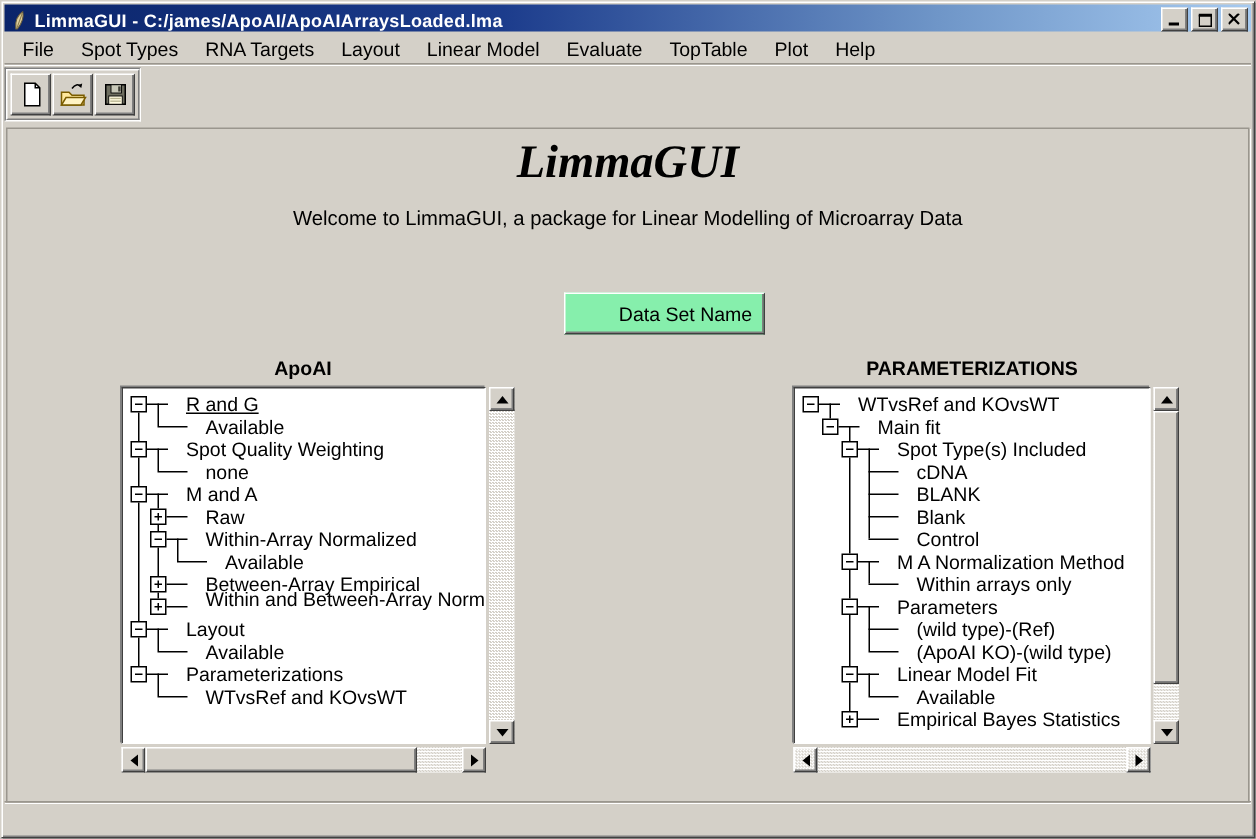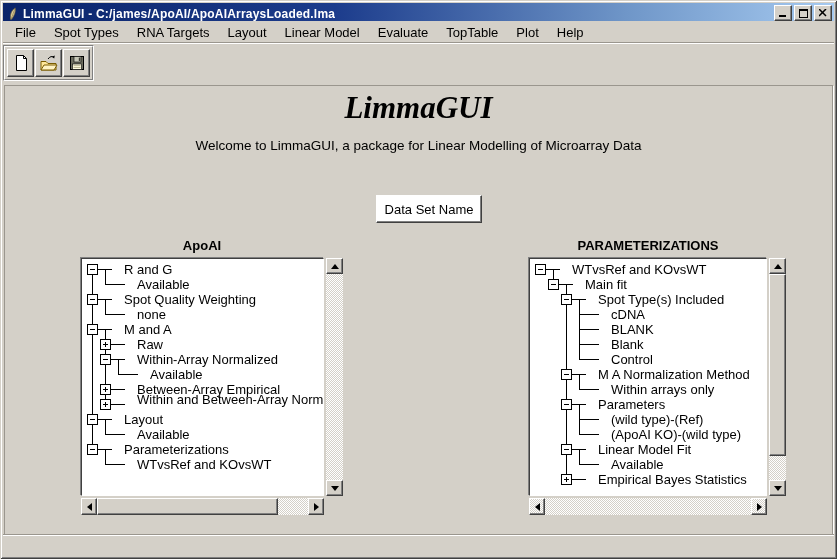--- a/index.html
+++ b/index.html
@@ -23,23 +23,23 @@
   
   .toolbar-outer{position:absolute;left:3px;top:45px;border:1px solid;border-color:#808080 #ffffff #ffffff #808080;}
   .toolbar-inner{border:1px solid;border-color:#ffffff #808080 #808080 #ffffff;padding:2px;display:flex;gap:1px;background:#d4d0c8;}
   .tool-btn{width:25px;height:26px;background:#d4d0c8;display:flex;align-items:center;justify-content:center;
     border:1px solid;border-color:#ffffff #404040 #404040 #ffffff;box-shadow:inset -1px -1px 0 #808080;}
   
   .main-frame{position:absolute;left:4px;top:85px;width:827px;height:448px;border:1px solid #9a968e;box-shadow:1px 1px 0 #ffffff;}
   .page-title{position:absolute;left:0;right:0;top:90px;text-align:center;
     font-family:"Liberation Serif",serif;font-style:italic;font-weight:bold;font-size:31px;color:#000;}
   .page-subtitle{position:absolute;left:0;right:0;top:138px;text-align:center;font-size:13.5px;color:#000;}
-  .dataset-btn{position:absolute;left:376px;top:195px;width:104px;height:26px;background:#ffffff;
+  .dataset-btn{position:absolute;left:376px;top:195px;width:104px;height:26px;background:#86efac;
     border:1px solid;border-color:#ffffff #404040 #404040 #ffffff;box-shadow:inset -1px -1px 0 #808080;
-    font-size:13px;color:#000;display:flex;align-items:center;justify-content:center;font-family:"Liberation Sans",sans-serif;}
+    font-size:13px;color:#000;display:flex;align-items:center;justify-content:center;font-family:"Liberation Sans",sans-serif;padding-left:28px;}
   .tree-header{position:absolute;top:238px;height:16px;text-align:center;font-weight:bold;font-size:13px;color:#000;}
   .tree-header.left{left:81px;width:242px;}
   .tree-header.right{left:529px;width:238px;}
   
   .tree-box{position:absolute;top:258px;height:238px;background:#ffffff;box-sizing:border-box;
     border:1px solid;border-color:#404040 #ffffff #ffffff #404040;box-shadow:-1px -1px 0 #808080;overflow:hidden;}
   .tree-box.left{left:81px;width:243px;}
   .tree-box.right{left:529px;width:238px;}
   .tree-canvas{position:absolute;left:1px;top:1px;right:1px;bottom:1px;}
   .trow{position:absolute;height:15px;line-height:15px;font-size:13px;white-space:nowrap;color:#000;}
@@ -157,21 +157,21 @@
     <div class="tree-canvas" id="leftTree">
         <div class="tline" style="left:9px;top:9px;width:1px;height:180px;"></div>
         <div class="tline" style="left:22px;top:9px;width:1px;height:15px;"></div>
         <div class="tline" style="left:22px;top:39px;width:1px;height:15px;"></div>
         <div class="tline" style="left:22px;top:69px;width:1px;height:75px;"></div>
         <div class="tline" style="left:35px;top:99px;width:1px;height:15px;"></div>
         <div class="tline" style="left:22px;top:159px;width:1px;height:15px;"></div>
         <div class="tline" style="left:22px;top:189px;width:1px;height:15px;"></div>
         <div class="tline" style="left:14px;top:9px;width:15px;height:1px;"></div>
         <div class="tbox" style="left:4px;top:4px;"></div>
-        <div class="trow" style="left:41px;top:2px;">R and G</div>
+        <div class="trow" style="left:41px;top:2px;text-decoration:underline;">R and G</div>
         <div class="tline" style="left:22px;top:24px;width:20px;height:1px;"></div>
         <div class="trow" style="left:54px;top:17px;">Available</div>
         <div class="tline" style="left:14px;top:39px;width:15px;height:1px;"></div>
         <div class="tbox" style="left:4px;top:34px;"></div>
         <div class="trow" style="left:41px;top:32px;">Spot Quality Weighting</div>
         <div class="tline" style="left:22px;top:54px;width:20px;height:1px;"></div>
         <div class="trow" style="left:54px;top:47px;">none</div>
         <div class="tline" style="left:14px;top:69px;width:15px;height:1px;"></div>
         <div class="tbox" style="left:4px;top:64px;"></div>
         <div class="trow" style="left:41px;top:62px;">M and A</div>

